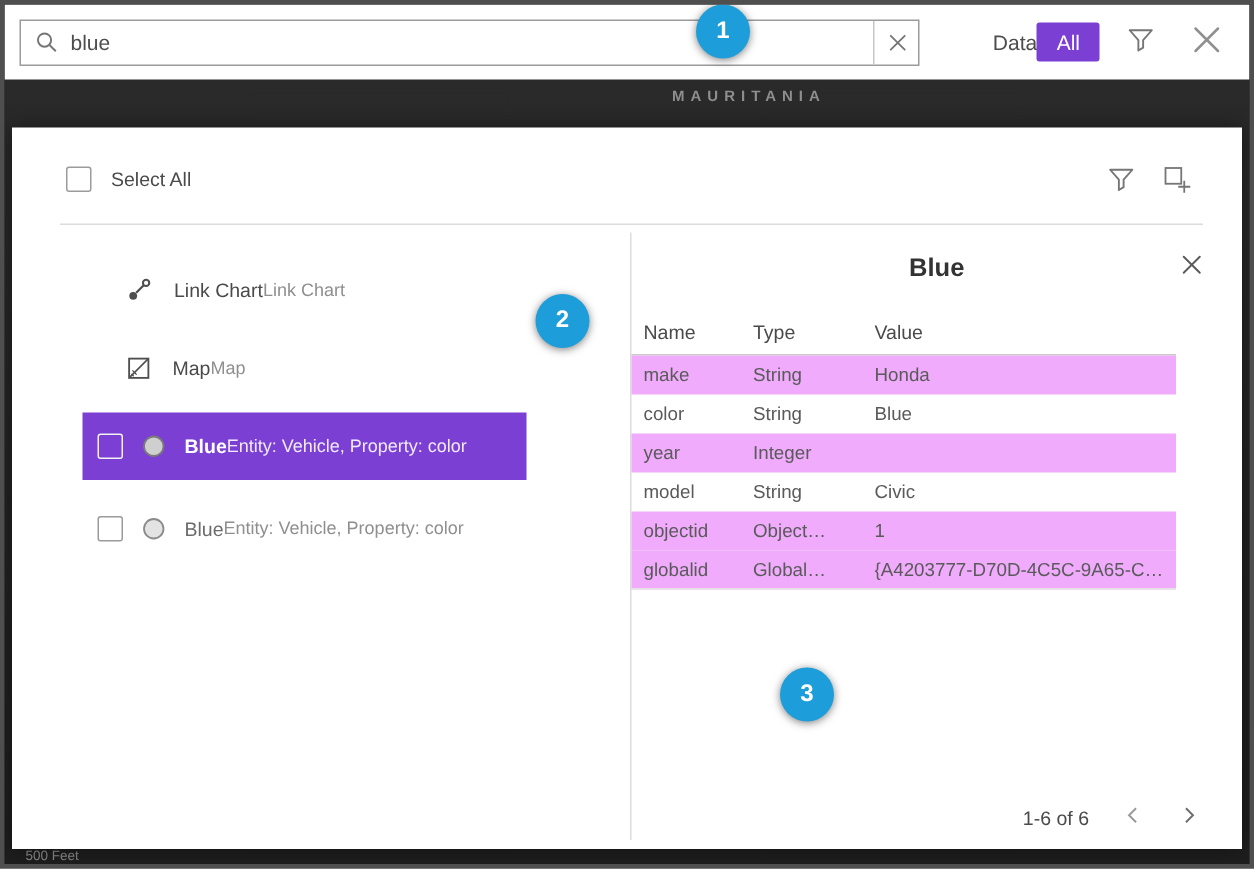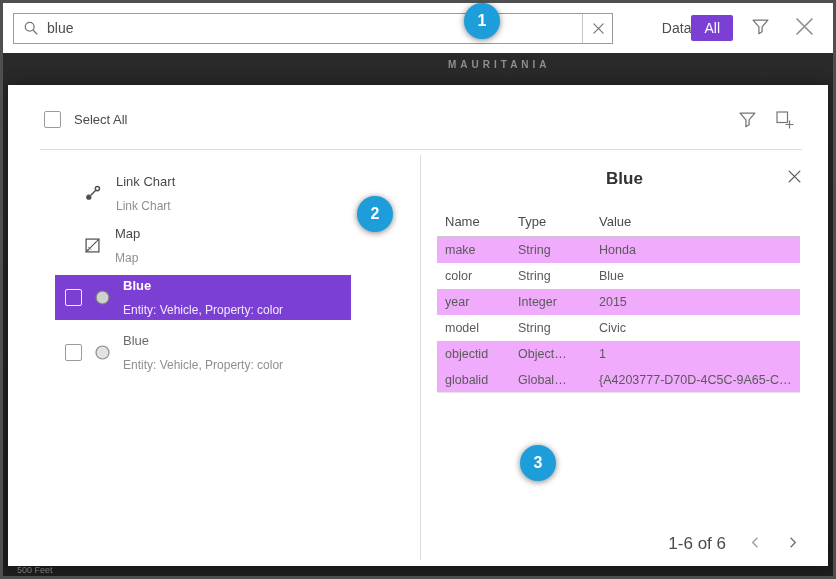--- a/index.html
+++ b/index.html
@@ -38,48 +38,48 @@
   .select-all-label { font-size:13px; color:#4a4a4a; }
   .checkbox { width:17px; height:17px; border:1px solid #9b9b9b; background:#fff;
               border-radius:2px; display:inline-block; flex:none; }
   .checkbox.light { background:transparent; border-color:#f2f2f2; }
   .modal-header-icons { position:absolute; right:34px; top:25px; display:flex; gap:18px; align-items:center; }
   .modal-divider { position:absolute; left:32px; right:26px; top:64px; height:1px; background:#dcdcdc; }
 
   .result-item { position:absolute; display:flex; align-items:center; }
   .result-item .icon { flex:none; }
   .item-1 .icon, .item-2 .icon { margin-right:14px; }
-  .rtext { display:flex; flex-direction:column; gap:10px; }
+  .rtext { display:flex; flex-direction:row; gap:0; }
   .rtitle { font-size:13px; color:#4a4a4a; }
   .rsub { font-size:12px; color:#8f8f8f; }
   .item-1 { left:76px; top:86px; height:44px; }
   .item-2 { left:76px; top:138px; height:44px; }
   .item-3 { left:47px; top:190px; width:296px; height:45px; background:#7b3fd4; padding-left:10px; gap:12px; }
   .item-4 { left:47px; top:245px; width:296px; height:45px; padding-left:10px; gap:12px; }
   .item-3 .rtitle { color:#fff; font-weight:bold; }
   .item-3 .rsub { color:#f1eafb; }
   .item-4 .rtitle { color:#6b6b6b; }
 
   .vdivider { position:absolute; left:412px; top:70px; bottom:6px; width:1px; background:#dcdcdc; }
 
   
   .detail { position:absolute; left:413px; top:70px; right:0; bottom:0; }
   .detail-title { text-align:center; font-size:17px; font-weight:bold; color:#333; margin-top:14px; }
   .detail-close { position:absolute; right:26px; top:14px; }
-  .detail-table { position:absolute; left:16px; top:52px; width:363px; font-size:12.5px; color:#5a5a5a; }
+  .detail-table { position:absolute; left:0; top:52px; width:363px; font-size:12.5px; color:#5a5a5a; }
   .trow { display:flex; align-items:center; height:26px; }
   .trow.thead { height:30px; border-bottom:1px solid #c9c9c9; color:#4a4a4a; font-size:13px; }
   .trow.shade { background:#f0abfc;align-items:center; }
   .trow.last { border-bottom:1px solid #e4e4e4; }
   .c1 { width:81px; padding-left:8px; }
   .c2 { width:81px; }
   .c3 { flex:1; white-space:nowrap; overflow:hidden; text-overflow:ellipsis; padding-right:4px; }
 
   .pagination { position:absolute; right:28px; bottom:12px; display:flex; align-items:center; gap:22px; }
-  .plabel { font-size:17px; color:#4a4a4a; }
+  .plabel { font-size:13px; color:#4a4a4a; }
 
   
   .badge { position:absolute; width:36px; height:36px; border-radius:50%; background:#1d9dd9;
            color:#fff; font-size:16px; font-weight:bold; display:flex; align-items:center;
            justify-content:center; z-index:10; box-shadow:0 1px 6px rgba(0,0,0,0.5); }
   .badge-1 { left:461px; top:0; }
   .badge-2 { left:354px; top:193px; }
   .badge-3 { left:517px; top:442px; }
 </style>
 </head>
@@ -230,21 +230,20 @@
           <span class="c3">Honda</span>
         </div>
         <div class="trow">
           <span class="c1">color</span>
           <span class="c2">String</span>
           <span class="c3">Blue</span>
         </div>
         <div class="trow shade">
           <span class="c1">year</span>
           <span class="c2">Integer</span>
-          <span class="c3">2015</span>
         </div>
         <div class="trow">
           <span class="c1">model</span>
           <span class="c2">String</span>
           <span class="c3">Civic</span>
         </div>
         <div class="trow shade">
           <span class="c1">objectid</span>
           <span class="c2">Object…</span>
           <span class="c3">1</span>

